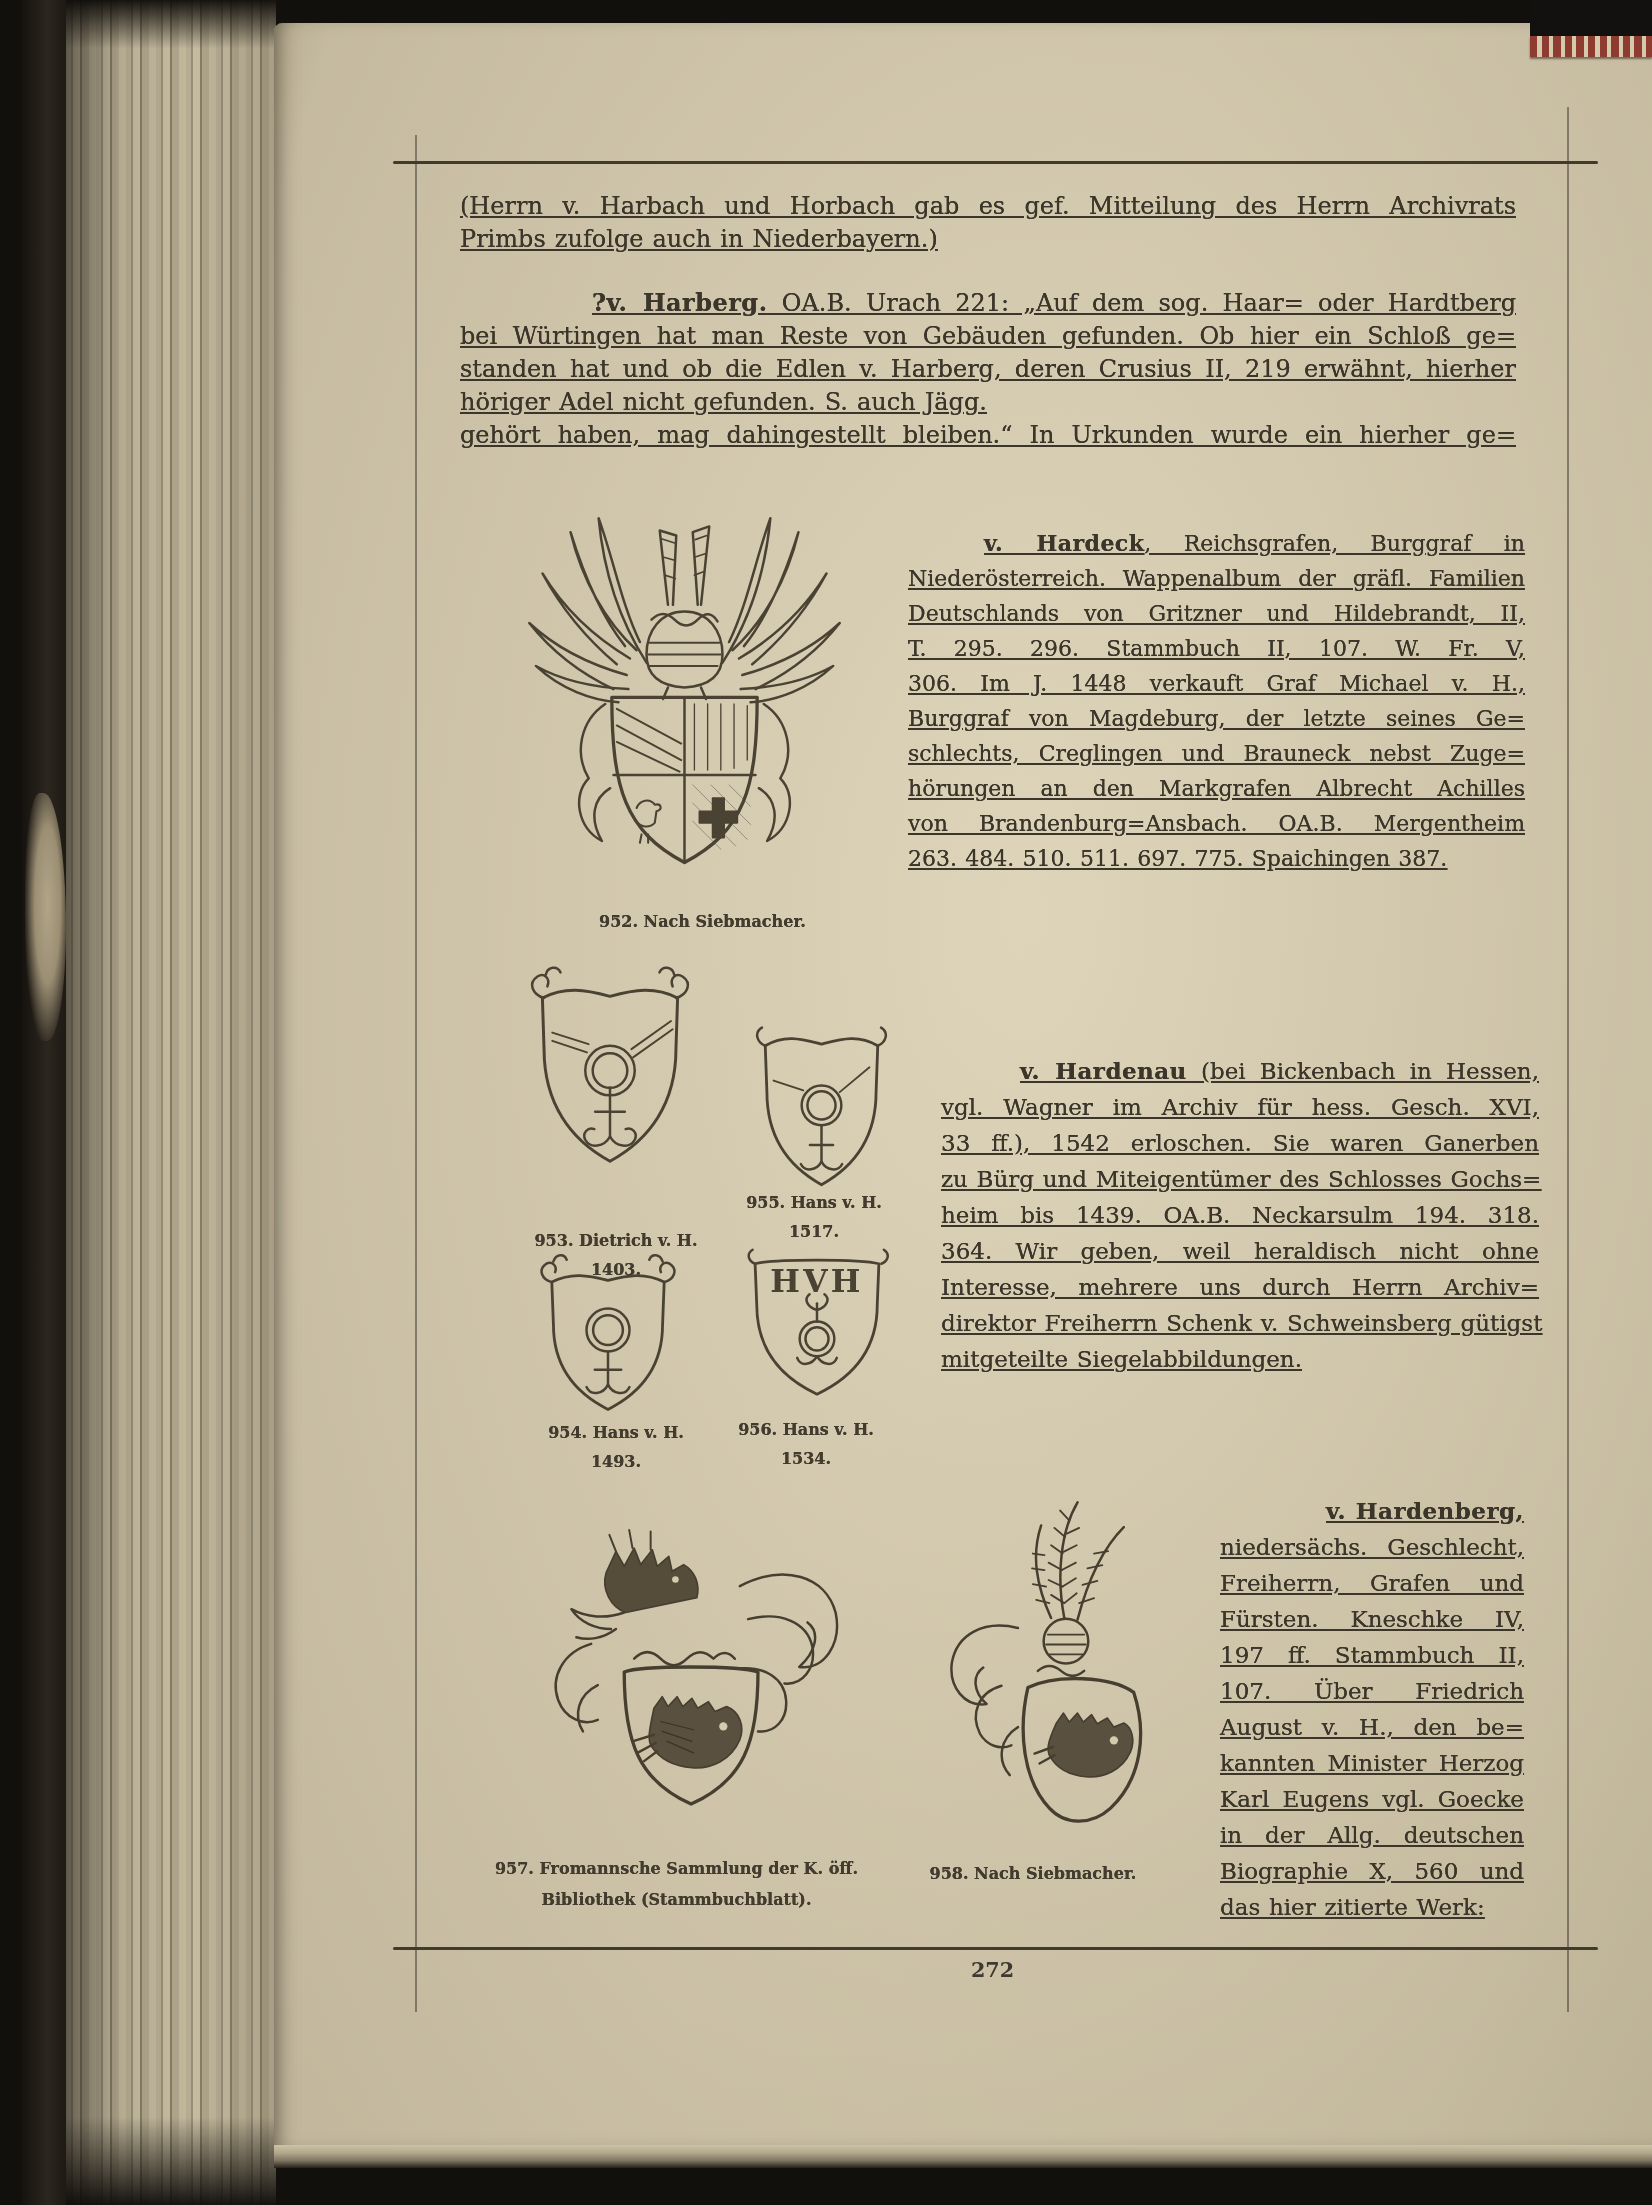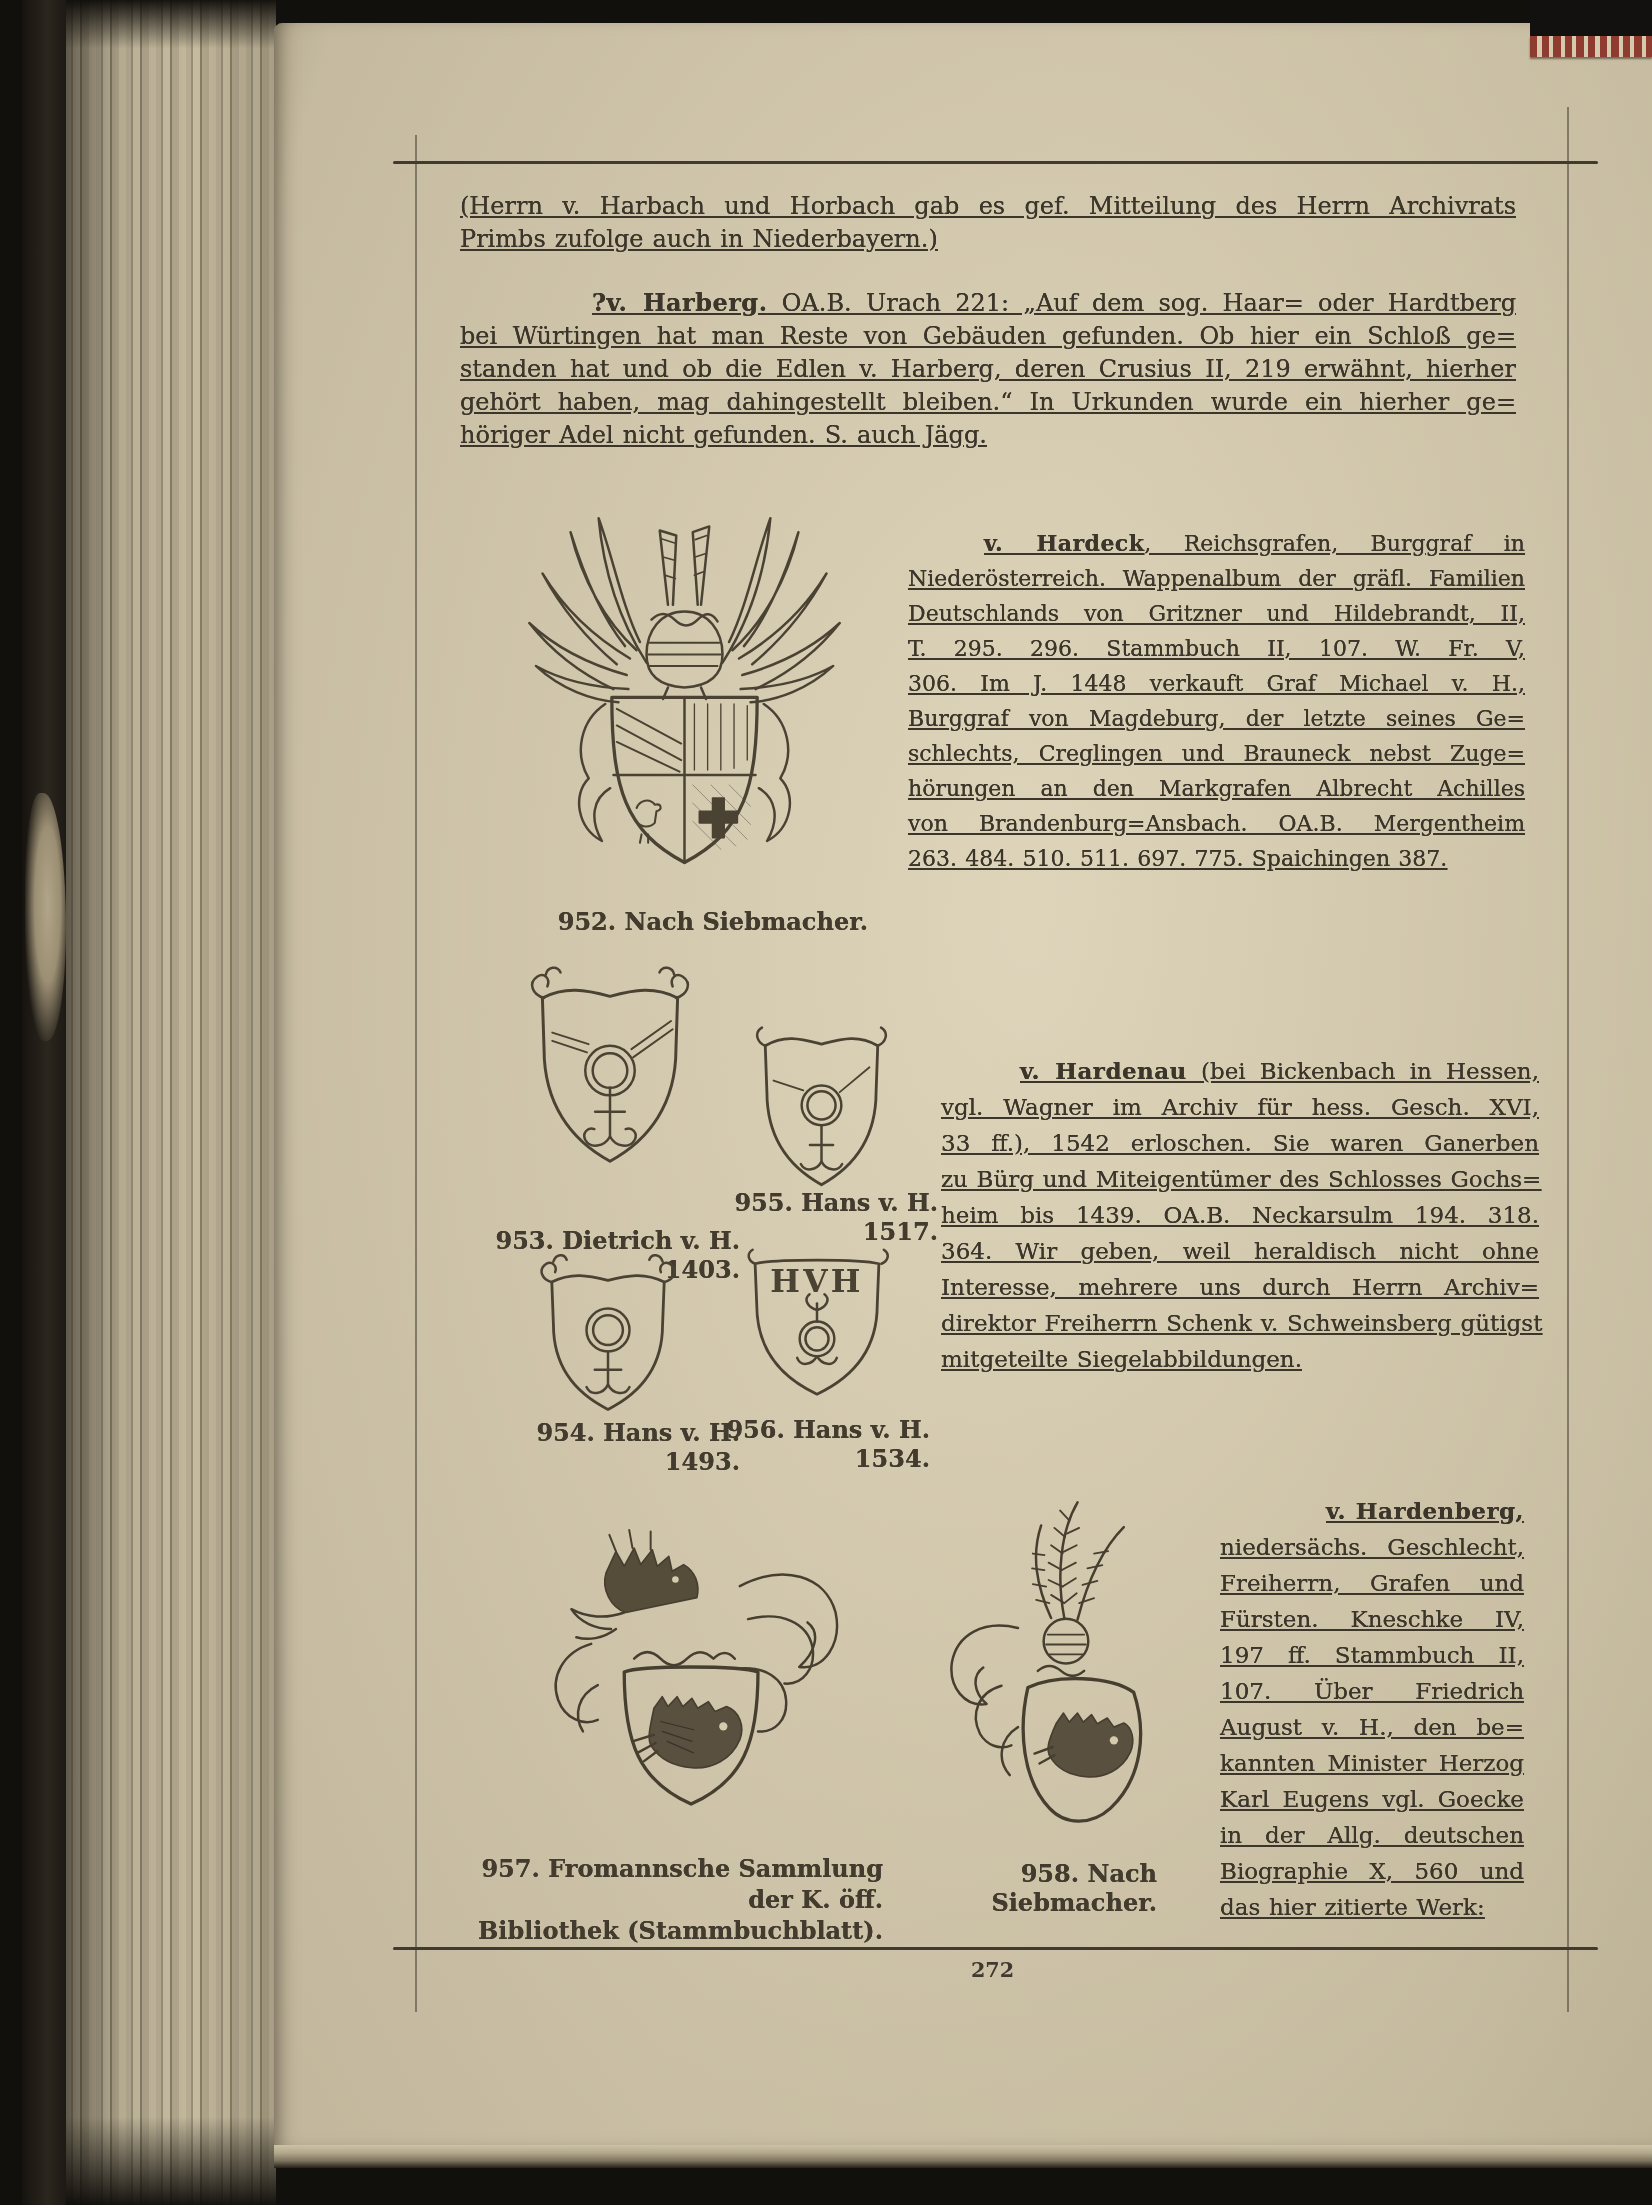--- a/index.html
+++ b/index.html
@@ -31,22 +31,22 @@
   .bottom-edge{position:absolute;left:274px;top:2145px;width:1378px;height:23px;
     background:linear-gradient(180deg,#cdc2a4 0%,#b1a78b 35%,#7f7661 68%,#241f18 100%);}
   
   .vline{position:absolute;width:1.7px;background:rgba(58,52,42,.5);}
   .hrule{position:absolute;height:2.5px;background:#413a2f;border-radius:1.7px;}
   
   .txt{position:absolute;color:#3b352a;text-shadow:0 0 0.4px #3b352a;}
   .line{text-align:justify;text-align-last:justify;word-spacing:.06em;white-space:nowrap;text-decoration:underline;}
   .line.last{text-align:center;text-align-last:left;}
   .lead{font-weight:bold;letter-spacing:.02em;}
-  .caption{position:absolute;text-align:right;font-weight:bold;color:#423b2e;
-           font-size:24px;line-height:29px;text-shadow:0 0 0.3px #423b2e;}
+  .caption{position:absolute;text-align:center;font-weight:bold;color:#423b2e;
+           font-size:16px;line-height:29px;text-shadow:0 0 0.3px #423b2e;}
   .fig{position:absolute;}
   .pageno{position:absolute;text-align:center;color:#3f392f;font-size:20.7px;font-weight:bold;}
 </style>
 </head>
 <body>
 
 <div class="canvas">
 
   <div class="binding"></div>
   <div class="binding-patch"></div>
@@ -63,22 +63,22 @@
 
   <div class="txt" style="left:460px;top:190px;width:1056px;font-size:24px;line-height:33px;">
     <div class="line">(Herrn v. Harbach und Horbach gab es gef. Mitteilung des Herrn Archivrats</div>
     <div class="line last">Primbs zufolge auch in Niederbayern.)</div>
   </div>
 
   <div class="txt" style="left:460px;top:286px;width:1056px;font-size:24px;line-height:33px;">
     <div class="line" style="text-indent:132px;"><span class="lead">?v. Harberg.</span><span> OA.B. Urach 221: „Auf dem sog. Haar= oder Hardtberg</span></div>
     <div class="line">bei Würtingen hat man Reste von Gebäuden gefunden. Ob hier ein Schloß ge=</div>
     <div class="line">standen hat und ob die Edlen v. Harberg, deren Crusius II, 219 erwähnt, hierher</div>
+    <div class="line last">höriger Adel nicht gefunden. S. auch Jägg.</div>
     <div class="line">gehört haben, mag dahingestellt bleiben.“ In Urkunden wurde ein hierher ge=</div>
-    <div class="line last">höriger Adel nicht gefunden. S. auch Jägg.</div>
   </div>
 
   <div class="fig" style="left:506px;top:481px;width:357px;height:417px;">
     <svg width="357" height="417" viewBox="0 0 432 505">
       <g fill="none" stroke="#4a4233" stroke-width="3" stroke-linecap="round" stroke-linejoin="round">
         <path d="M170,220 C138,170 118,110 112,45 C130,95 140,150 162,195"></path>
         <path d="M158,205 C120,170 92,120 78,62 C96,120 116,165 144,200"></path>
         <path d="M150,215 C108,190 70,155 44,112 C70,160 102,195 134,222"></path>
         <path d="M146,235 C100,222 60,202 28,172 C58,210 96,236 130,252"></path>
         <path d="M148,252 C106,250 68,242 36,224 C66,252 104,266 136,268"></path>

